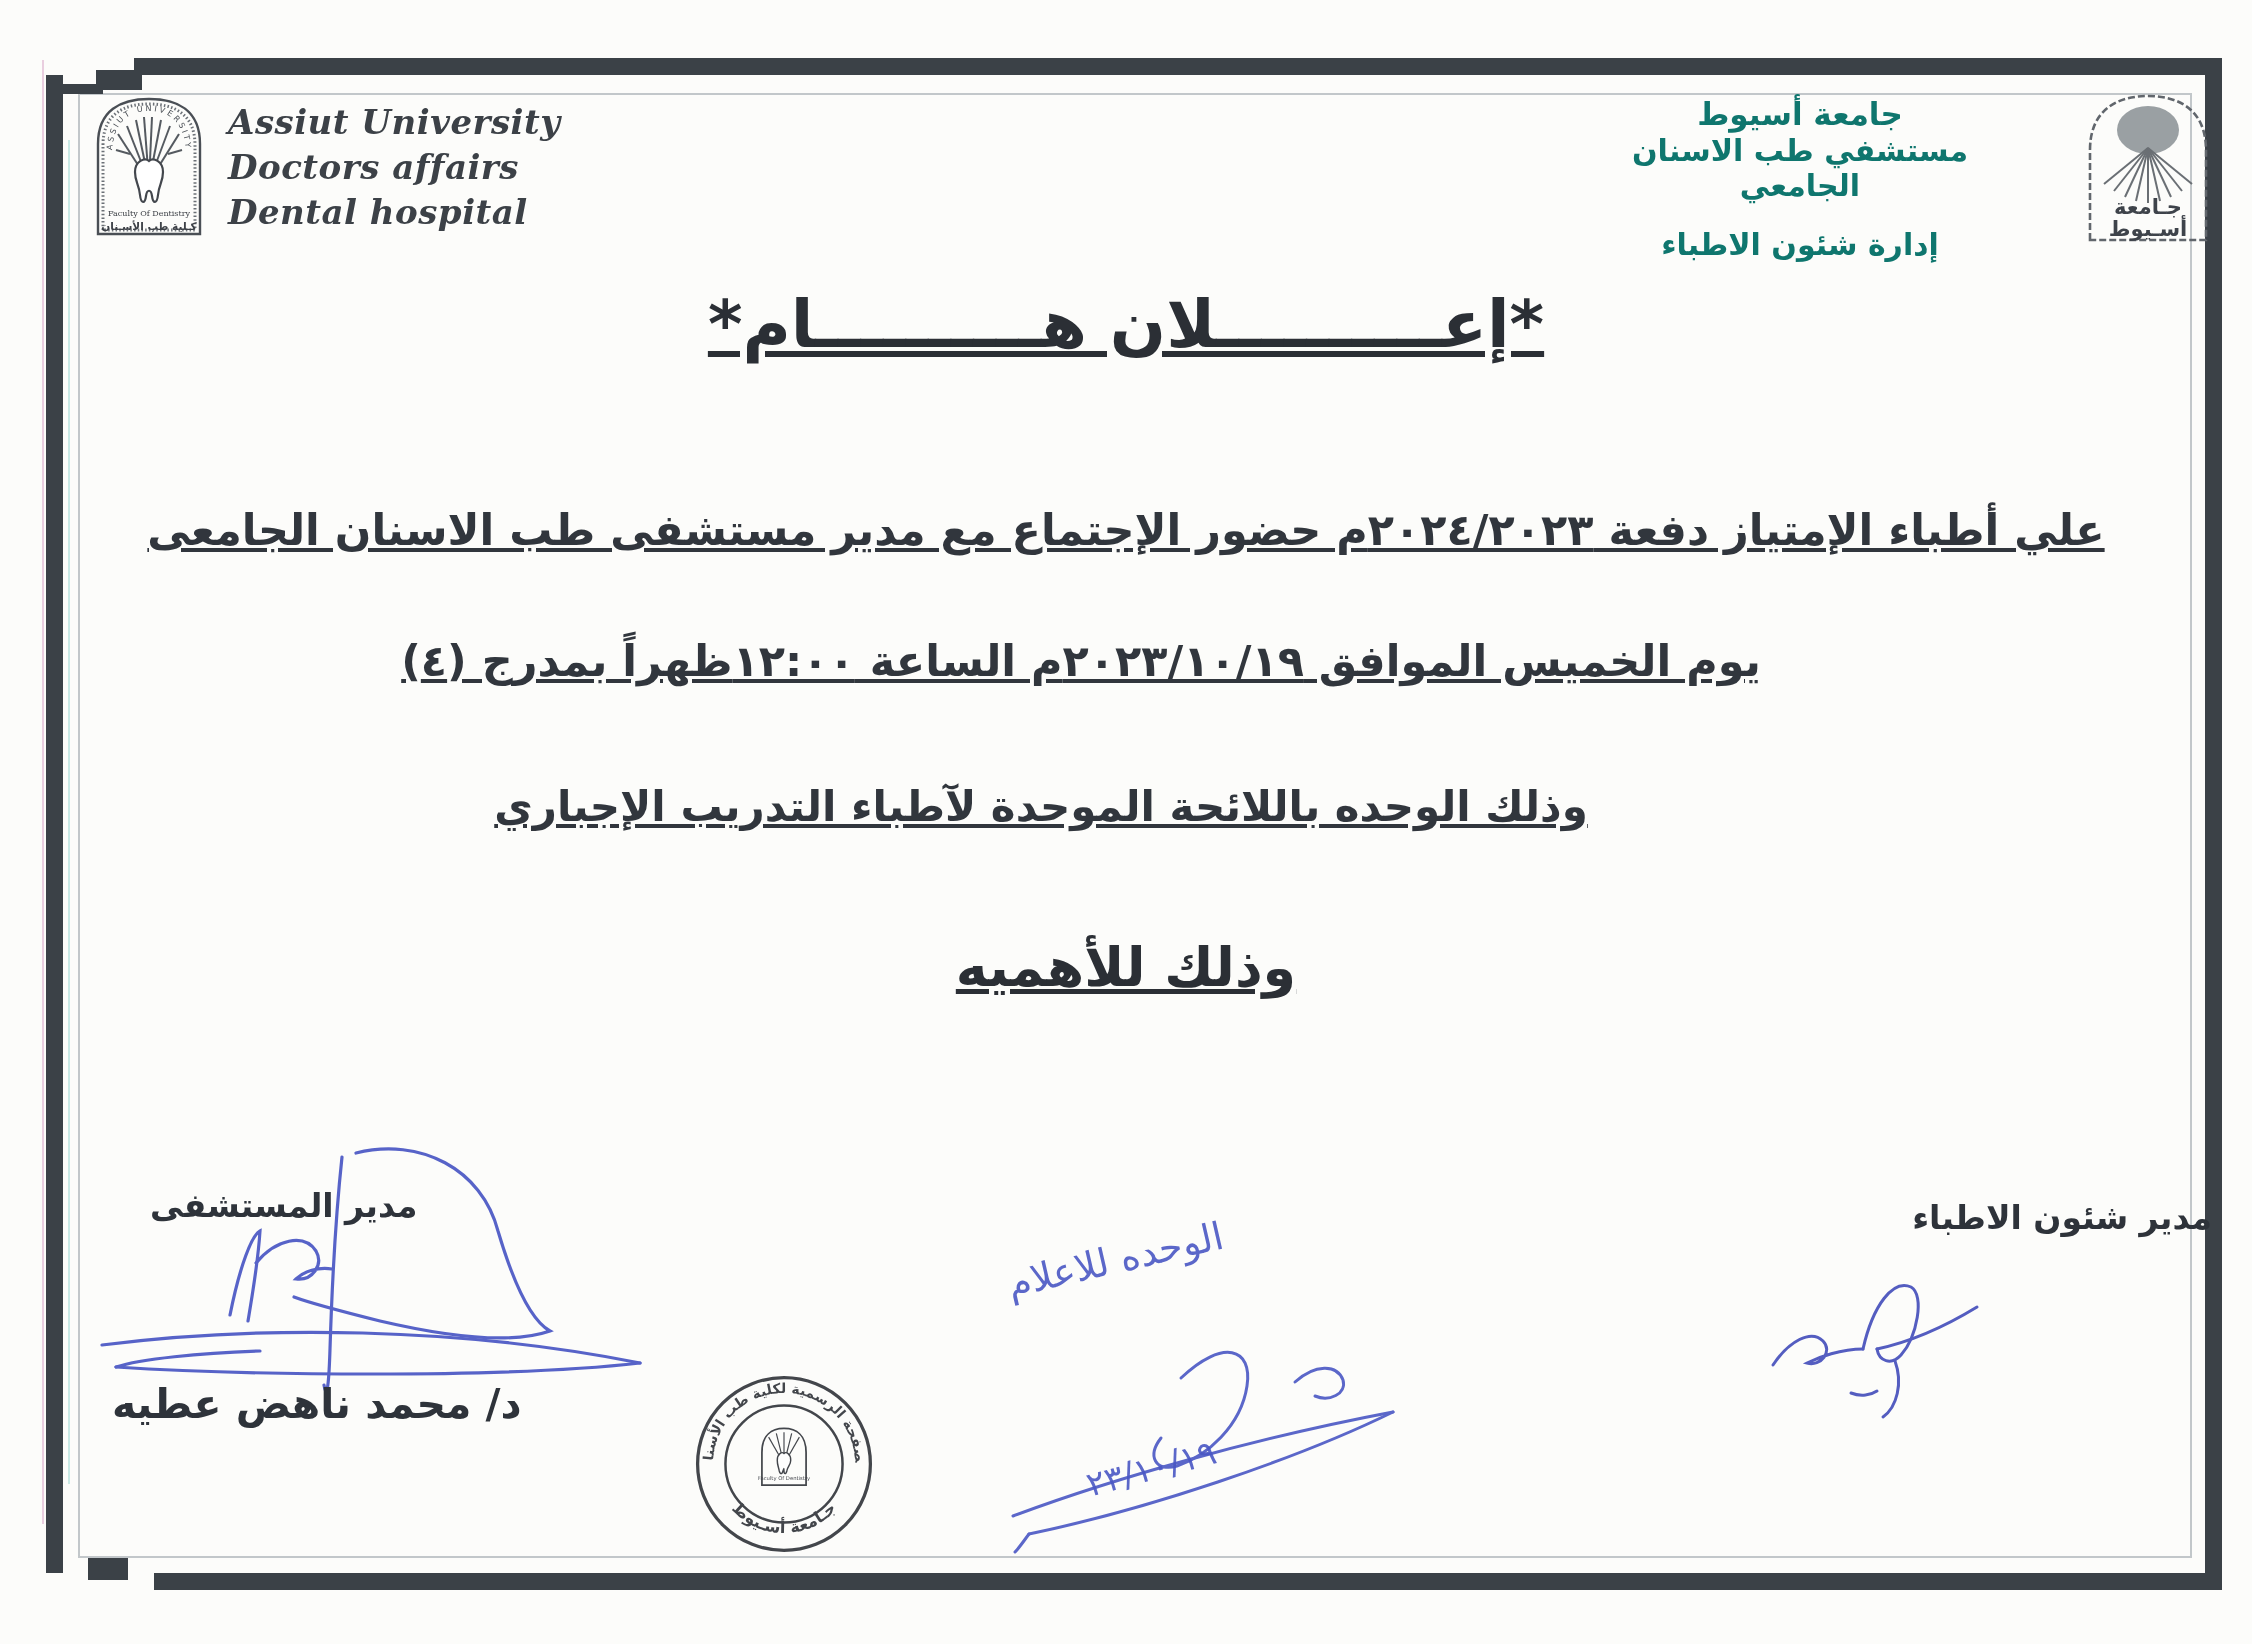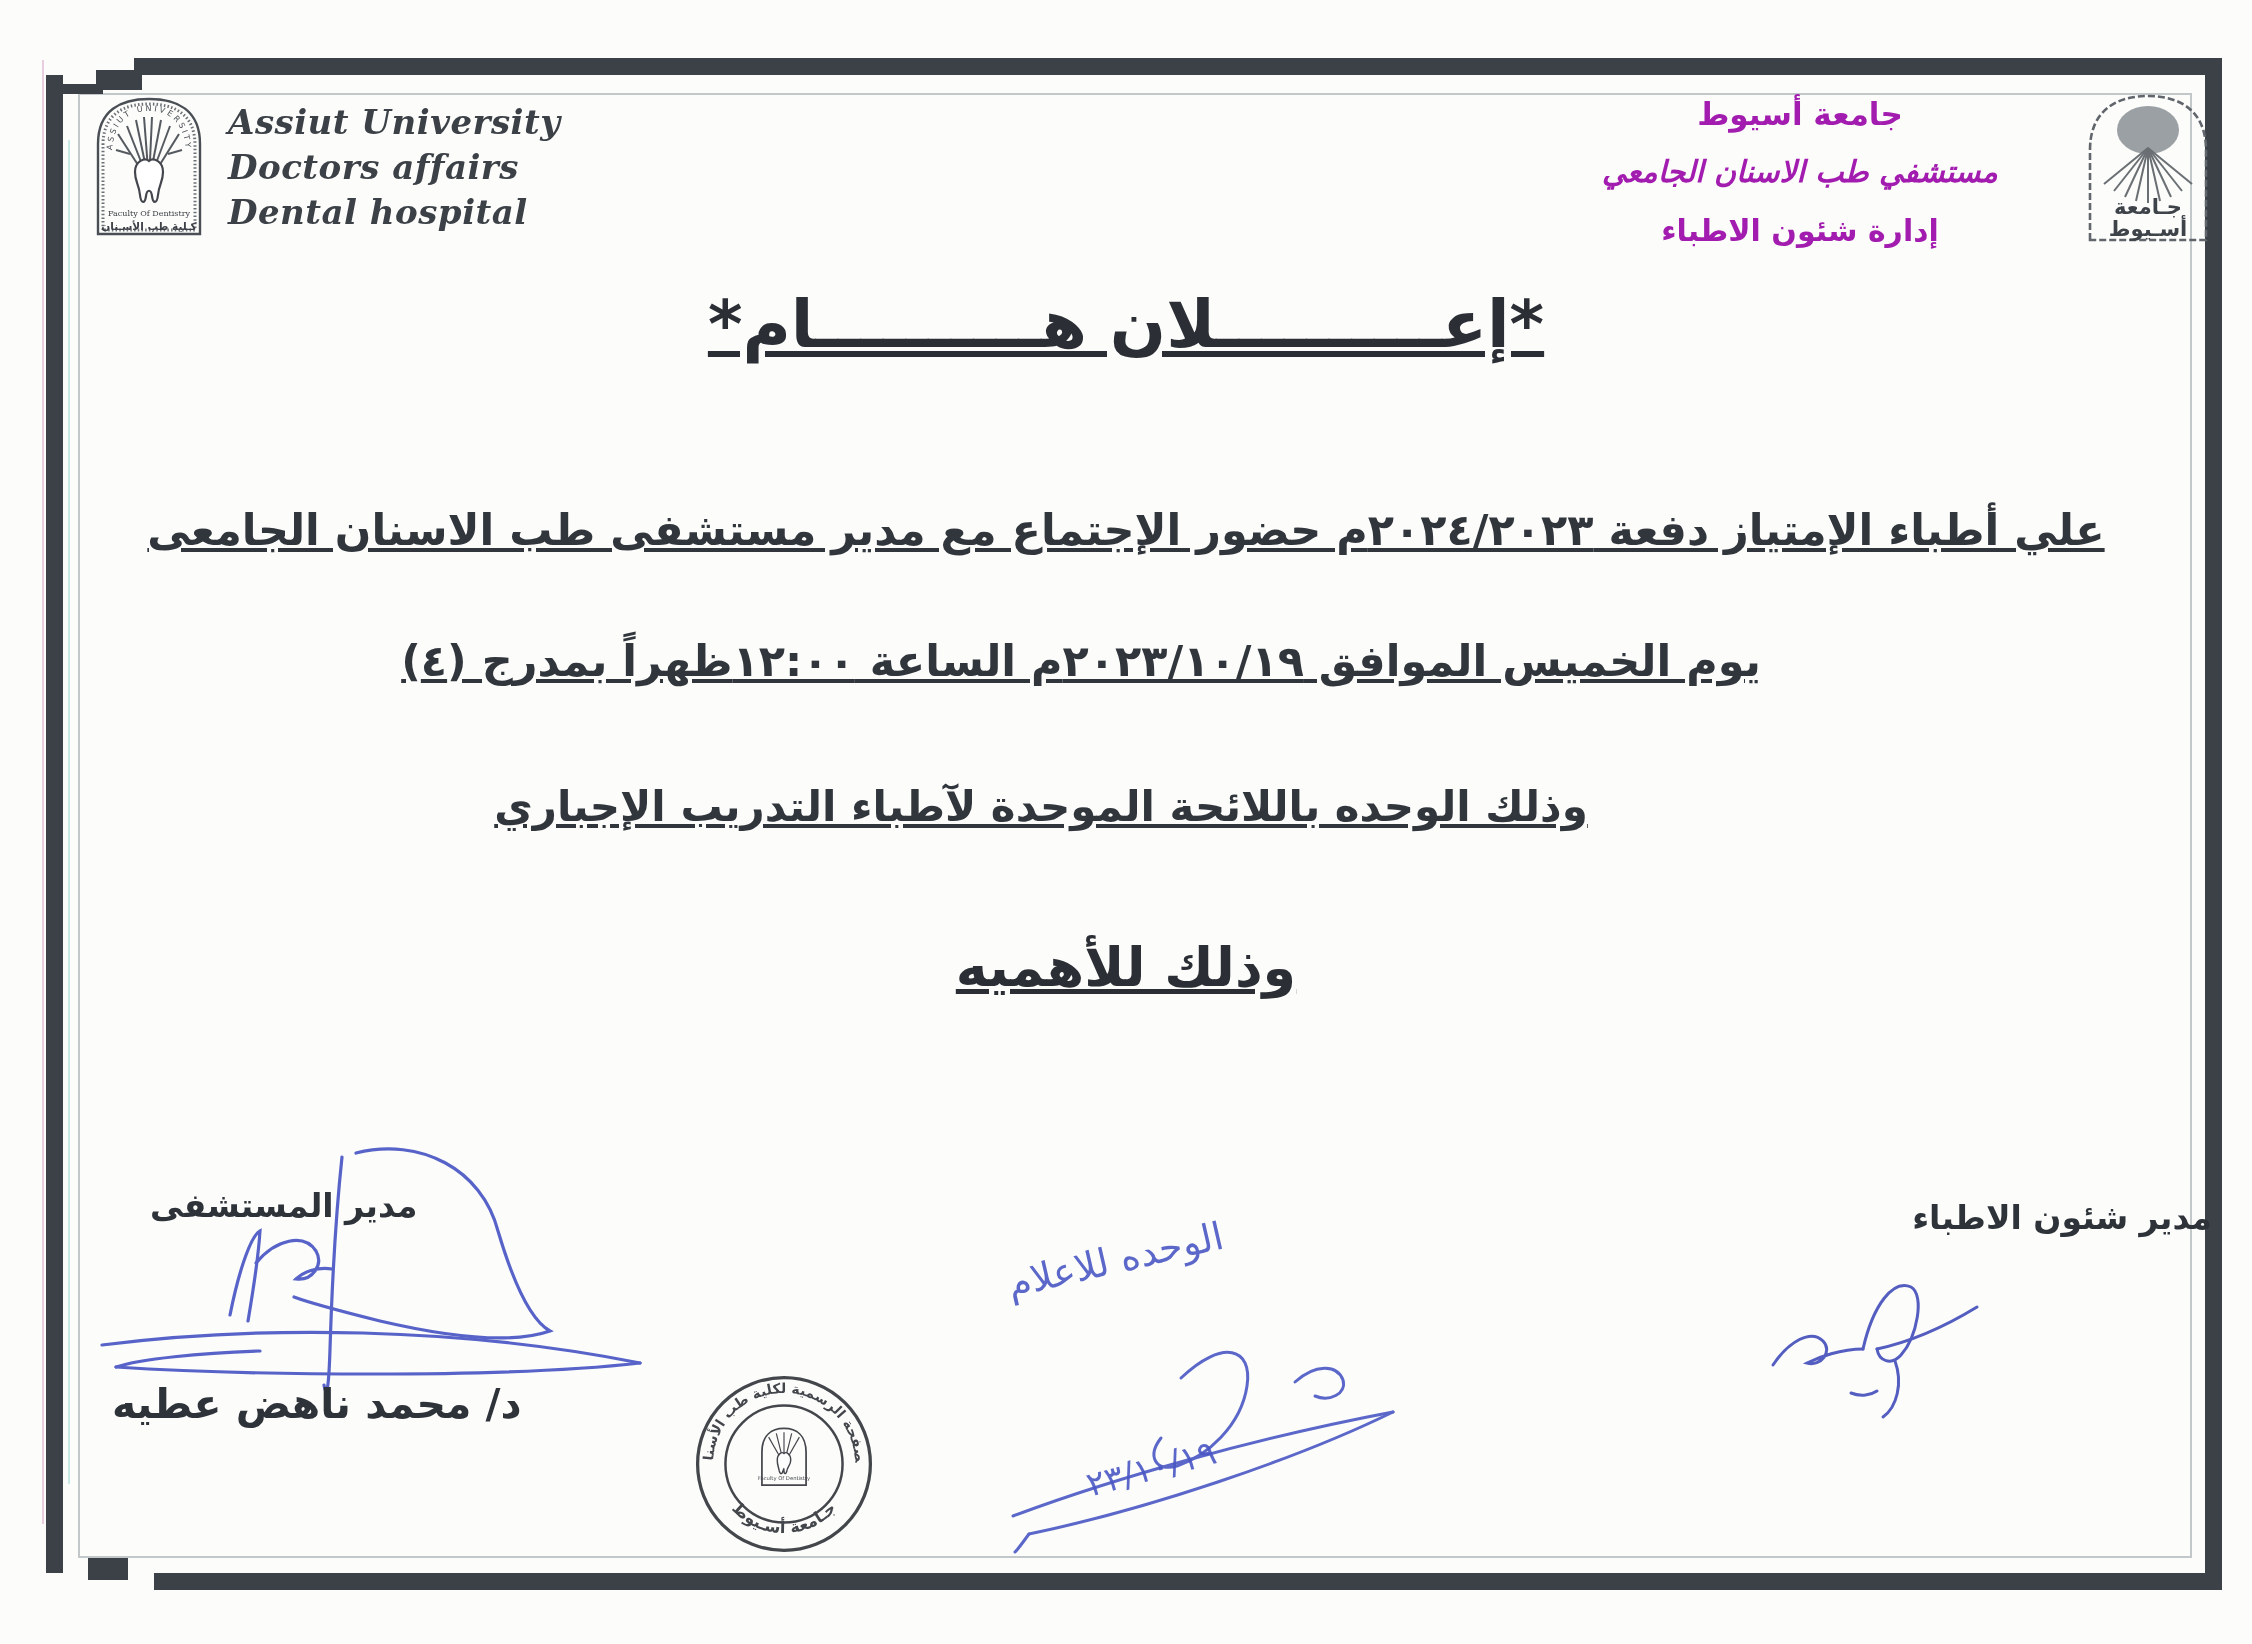--- a/index.html
+++ b/index.html
@@ -11,23 +11,23 @@
   .frame-inner{position:absolute;left:78px;top:93px;right:60px;bottom:86px;
                border:2px solid #c2c7ca;}
   .step{position:absolute;background:#3b4147;}
   .step-mask{position:absolute;background:#fcfcfa;}
   .scanline{position:absolute;width:2px;opacity:.55;}
   
   .hdr-left-text{position:absolute;left:228px;top:100px;color:#3c4147;
       font-family:"DejaVu Serif",serif;font-style:italic;font-weight:bold;
       font-size:34px;line-height:45px;letter-spacing:.5px;}
   .hdr-right-text{position:absolute;right:242px;top:96px;width:420px;text-align:center;
-      direction:rtl;color:#a21caf;font-weight:bold;font-size:30px;}
+      direction:rtl;color:#0f766e;font-weight:bold;font-size:30px;}
   .hdr-right-text .l1{font-size:31px;}
-  .hdr-right-text .l2{margin-top:22px;font-style:italic;}
+  .hdr-right-text .l2{margin-top:1px;}
   .hdr-right-text .l3{margin-top:24px;}
   .logo-left{position:absolute;left:88px;top:92px;}
   .logo-right{position:absolute;right:38px;top:88px;}
   
   .centerline{position:absolute;left:0;right:0;text-align:center;direction:rtl;
       color:#31363d;white-space:nowrap;text-decoration:underline;}
   .title{top:286px;font-size:66px;font-weight:bold;color:#2b2f35;letter-spacing:2px;}
   .l-one{top:505px;font-size:43px;font-weight:bold;}
   .l-two{top:636px;font-size:43px;font-weight:bold;padding-right:90px;}
   .l-three{top:782px;font-size:42px;font-weight:bold;padding-right:170px;}

